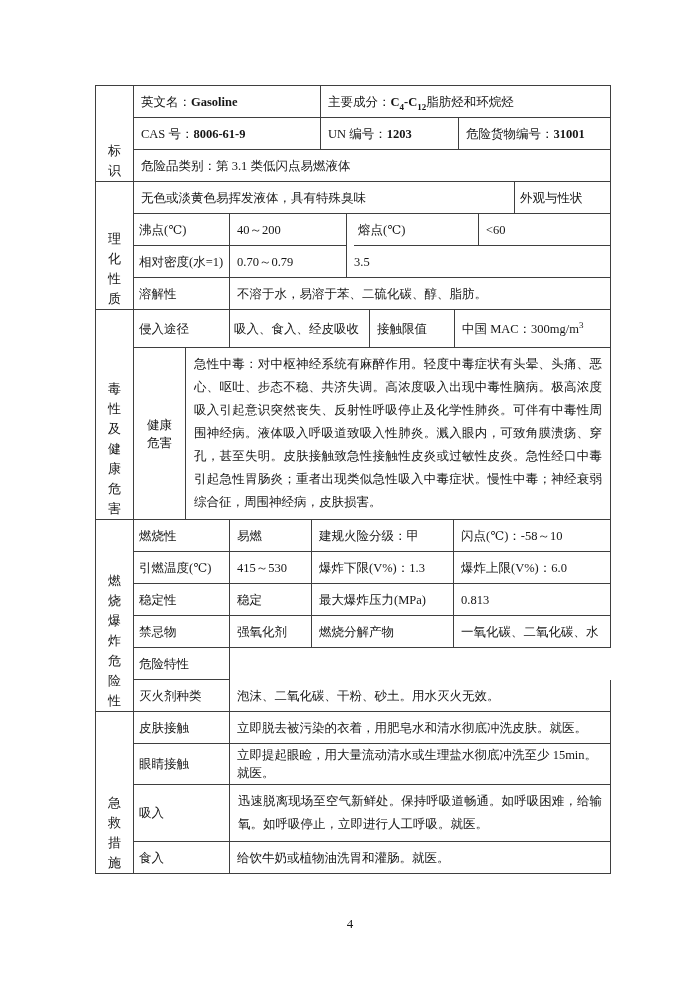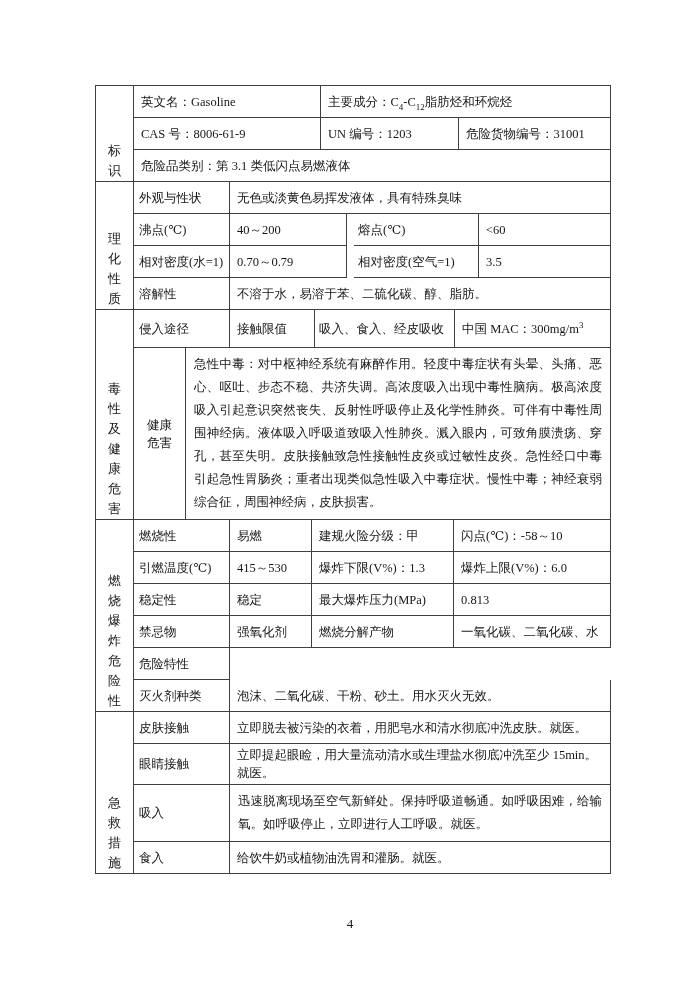--- a/index.html
+++ b/index.html
@@ -49,21 +49,21 @@
   .w52 .ct { width: 27px; text-align: center; word-break: break-all; }
   .w82  { flex: 0 0 82px; }
   .w85  { flex: 0 0 85px; }
   .w96  { flex: 0 0 96px; padding: 2px 3px 2px 5px; }
   .w117 { flex: 0 0 117px; }
   .w125 { flex: 0 0 125px; padding: 2px 4px; margin-left: 7px; }
   .w138 { flex: 0 0 138px; }
   .w140 { flex: 0 0 140px; padding: 2px 4px; }
   .w142 { flex: 0 0 142px; }
   .w187 { flex: 0 0 187px; }
-  b { font-weight: 400; }
+  b { font-weight: 700; }
   sub, sup { font-size: 9px; line-height: 0; }
   .pageno {
     position: absolute; top: 916px; left: 0; width: 100%;
     text-align: center; font-size: 13px;
   }
 </style>
 </head>
 <body>
 
 <div>
@@ -100,25 +100,25 @@
         </div>
       </div>
     </div>
 
     <div class="section">
       <div class="sec-label">
         <span class="vt">理化性质</span>
       </div>
       <div class="sec-body">
         <div class="row">
+          <div class="cell last">
+              <span class="ct">无色或淡黄色易挥发液体，具有特殊臭味</span>
+            </div>
           <div class="cell w96">
               <span class="ct">外观与性状</span>
-            </div>
-          <div class="cell last">
-              <span class="ct">无色或淡黄色易挥发液体，具有特殊臭味</span>
             </div>
         </div>
         <div class="row">
           <div class="cell w96">
               <span class="ct">沸点(℃)</span>
             </div>
           <div class="cell w117">
               <span class="ct">40～200</span>
             </div>
           <div class="cell w125">
@@ -128,23 +128,20 @@
               <span class="ct">&lt;60</span>
             </div>
         </div>
         <div class="row">
           <div class="cell w96">
               <span class="ct">相对密度(水=1)</span>
             </div>
           <div class="cell w117">
               <span class="ct">0.70～0.79</span>
             </div>
-          <div class="cell w125">
-              <span class="ct">相对密度(空气=1)</span>
-            </div>
           <div class="cell last">
               <span class="ct">3.5</span>
             </div>
         </div>
         <div class="row">
           <div class="cell w96">
               <span class="ct">溶解性</span>
             </div>
           <div class="cell last">
               <span class="ct">不溶于水，易溶于苯、二硫化碳、醇、脂肪。</span>
@@ -154,27 +151,27 @@
     </div>
 
     <div class="section">
       <div class="sec-label">
         <span class="vt">毒性及健康危害</span>
       </div>
       <div class="sec-body">
         <div class="row" style="min-height:38px;">
           <div class="cell w96">
               <span class="ct">侵入途径</span>
+            </div>
+          <div class="cell w140">
+              <span class="ct">吸入、食入、经皮吸收</span>
             </div>
           <div class="cell w85">
               <span class="ct">接触限值</span>
             </div>
-          <div class="cell w140">
-              <span class="ct">吸入、食入、经皮吸收</span>
-            </div>
           <div class="cell last">
             <span class="ct"><span>中国 MAC：300mg/m</span><sup>3</sup></span>
           </div>
         </div>
         <div class="row">
           <div class="cell w52">
               <span class="ct">健康危害</span>
             </div>
           <div class="cell last wrap">
               <span class="ct">急性中毒：对中枢神经系统有麻醉作用。轻度中毒症状有头晕、头痛、恶心、呕吐、步态不稳、共济失调。高浓度吸入出现中毒性脑病。极高浓度吸入引起意识突然丧失、反射性呼吸停止及化学性肺炎。可伴有中毒性周围神经病。液体吸入呼吸道致吸入性肺炎。溅入眼内，可致角膜溃疡、穿孔，甚至失明。皮肤接触致急性接触性皮炎或过敏性皮炎。急性经口中毒引起急性胃肠炎；重者出现类似急性吸入中毒症状。慢性中毒；神经衰弱综合征，周围神经病，皮肤损害。</span>

